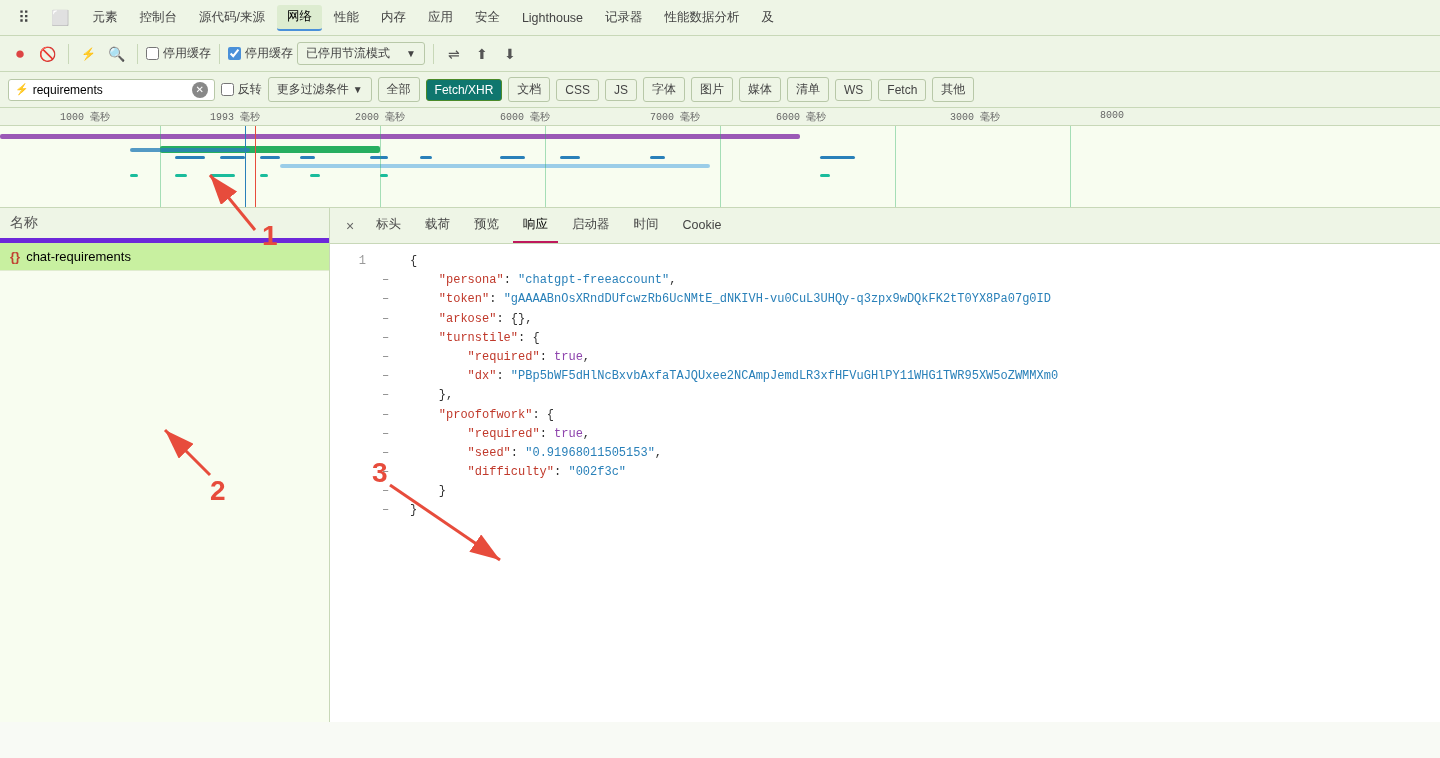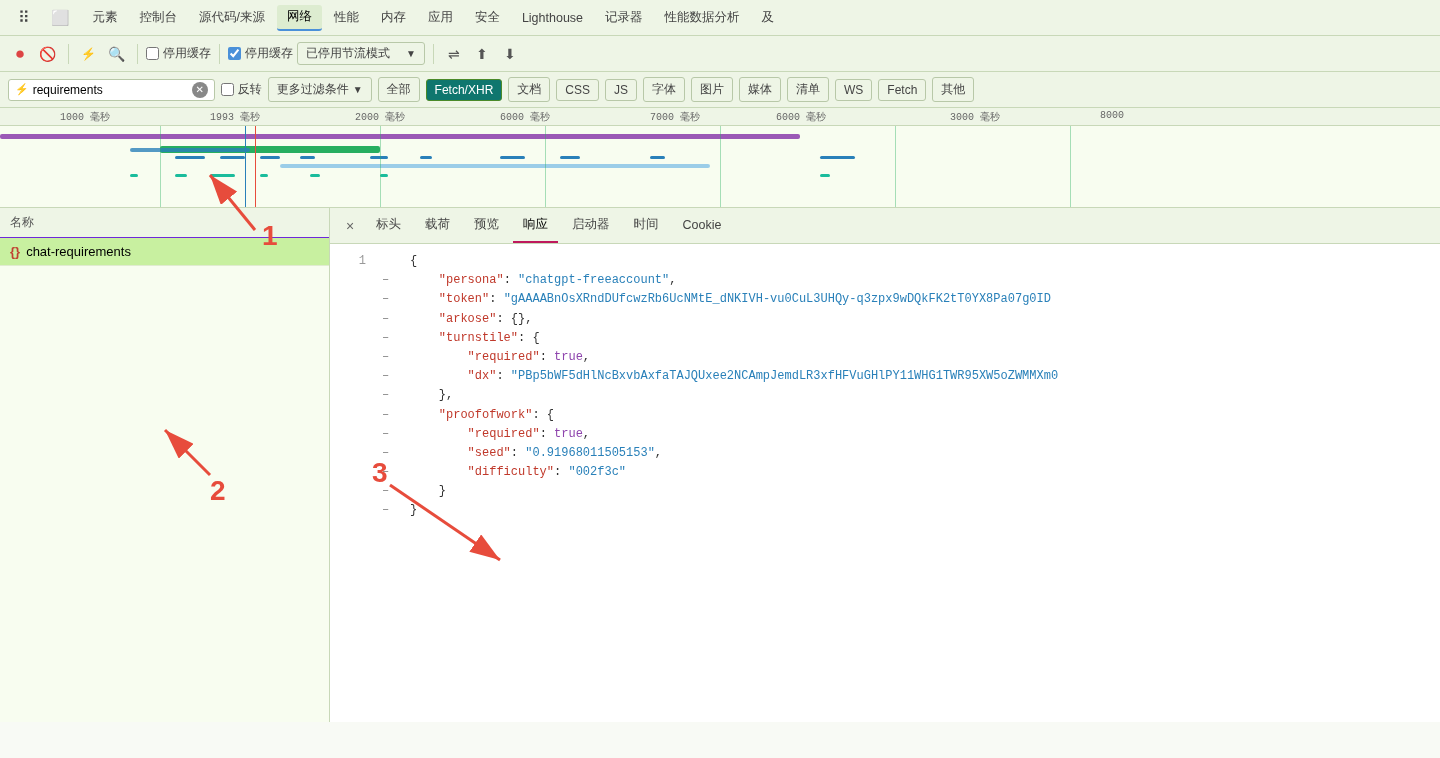--- a/index.html
+++ b/index.html
@@ -192,24 +192,24 @@
 
     
     .left-panel {
       width: 330px;
       border-right: 1px solid #c8d8b8;
       background: #f8fdf0;
       overflow-y: auto;
     }
     .left-header {
       padding: 6px 10px;
-      font-size: 12px;
+      font-size: 14px;
       color: #555;
       background: #eef5e6;
-      border-bottom: 1px solid #6d28d9;
+      border-bottom: 5px solid #6d28d9;
     }
     .list-item {
       display: flex;
       align-items: center;
       padding: 6px 10px;
       gap: 6px;
       cursor: pointer;
       background: #c8f0a0;
       border-bottom: 1px solid #e0ecd0;
     }

